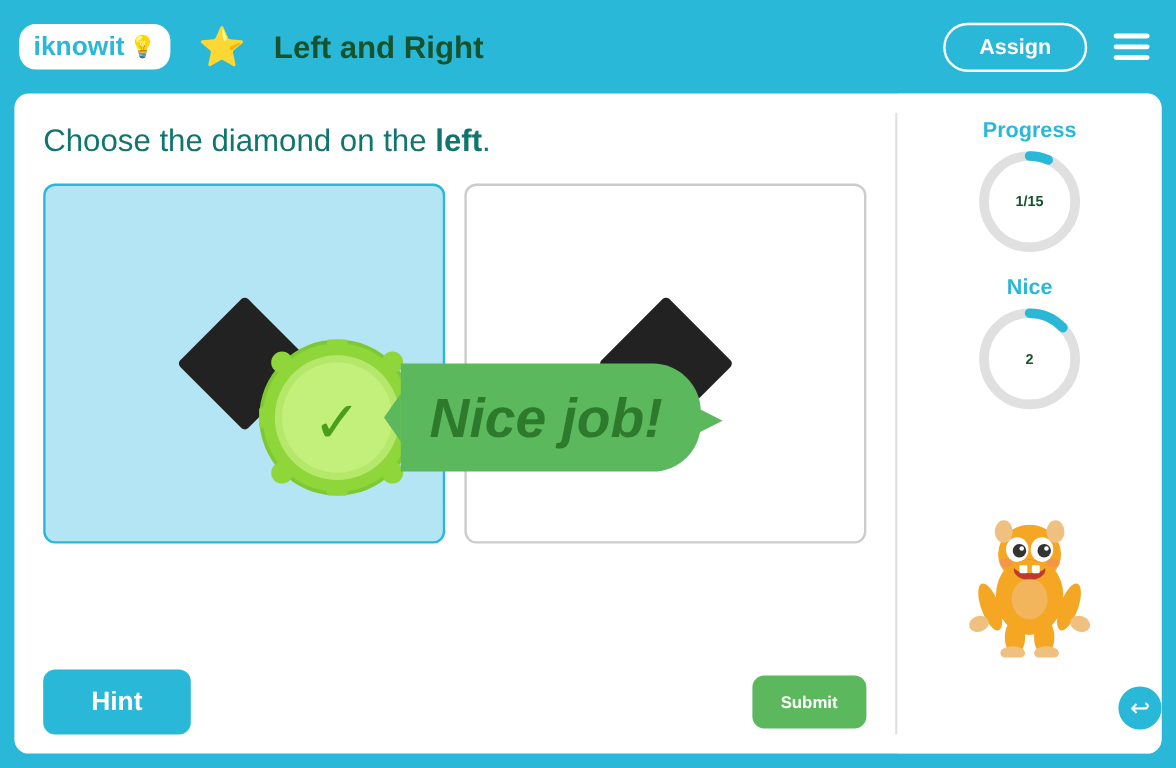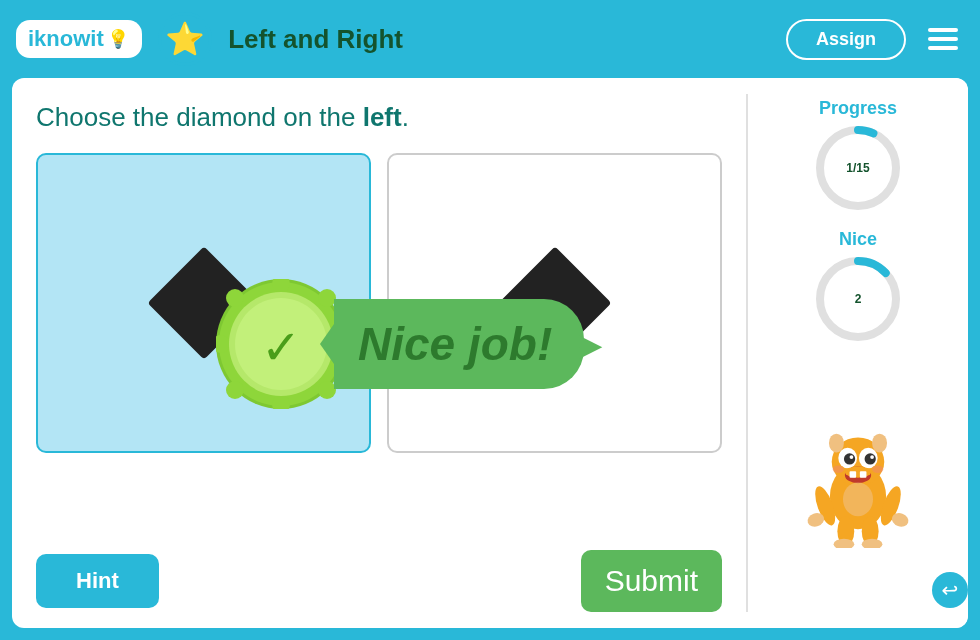--- a/index.html
+++ b/index.html
@@ -231,22 +231,22 @@
       font-weight: bold;
       padding: 14px 40px;
       cursor: pointer;
     }
 
     .submit-btn {
       background: #5cb85c;
       border: none;
       border-radius: 10px;
       color: white;
-      font-size: 30px;
-      font-weight: normal;
+      font-size: 14px;
+      font-weight: bold;
       padding: 14px 24px;
       cursor: pointer;
     }
 
     
     .divider {
       width: 2px;
       background: #e0e0e0;
       margin: 16px 0;
     }

